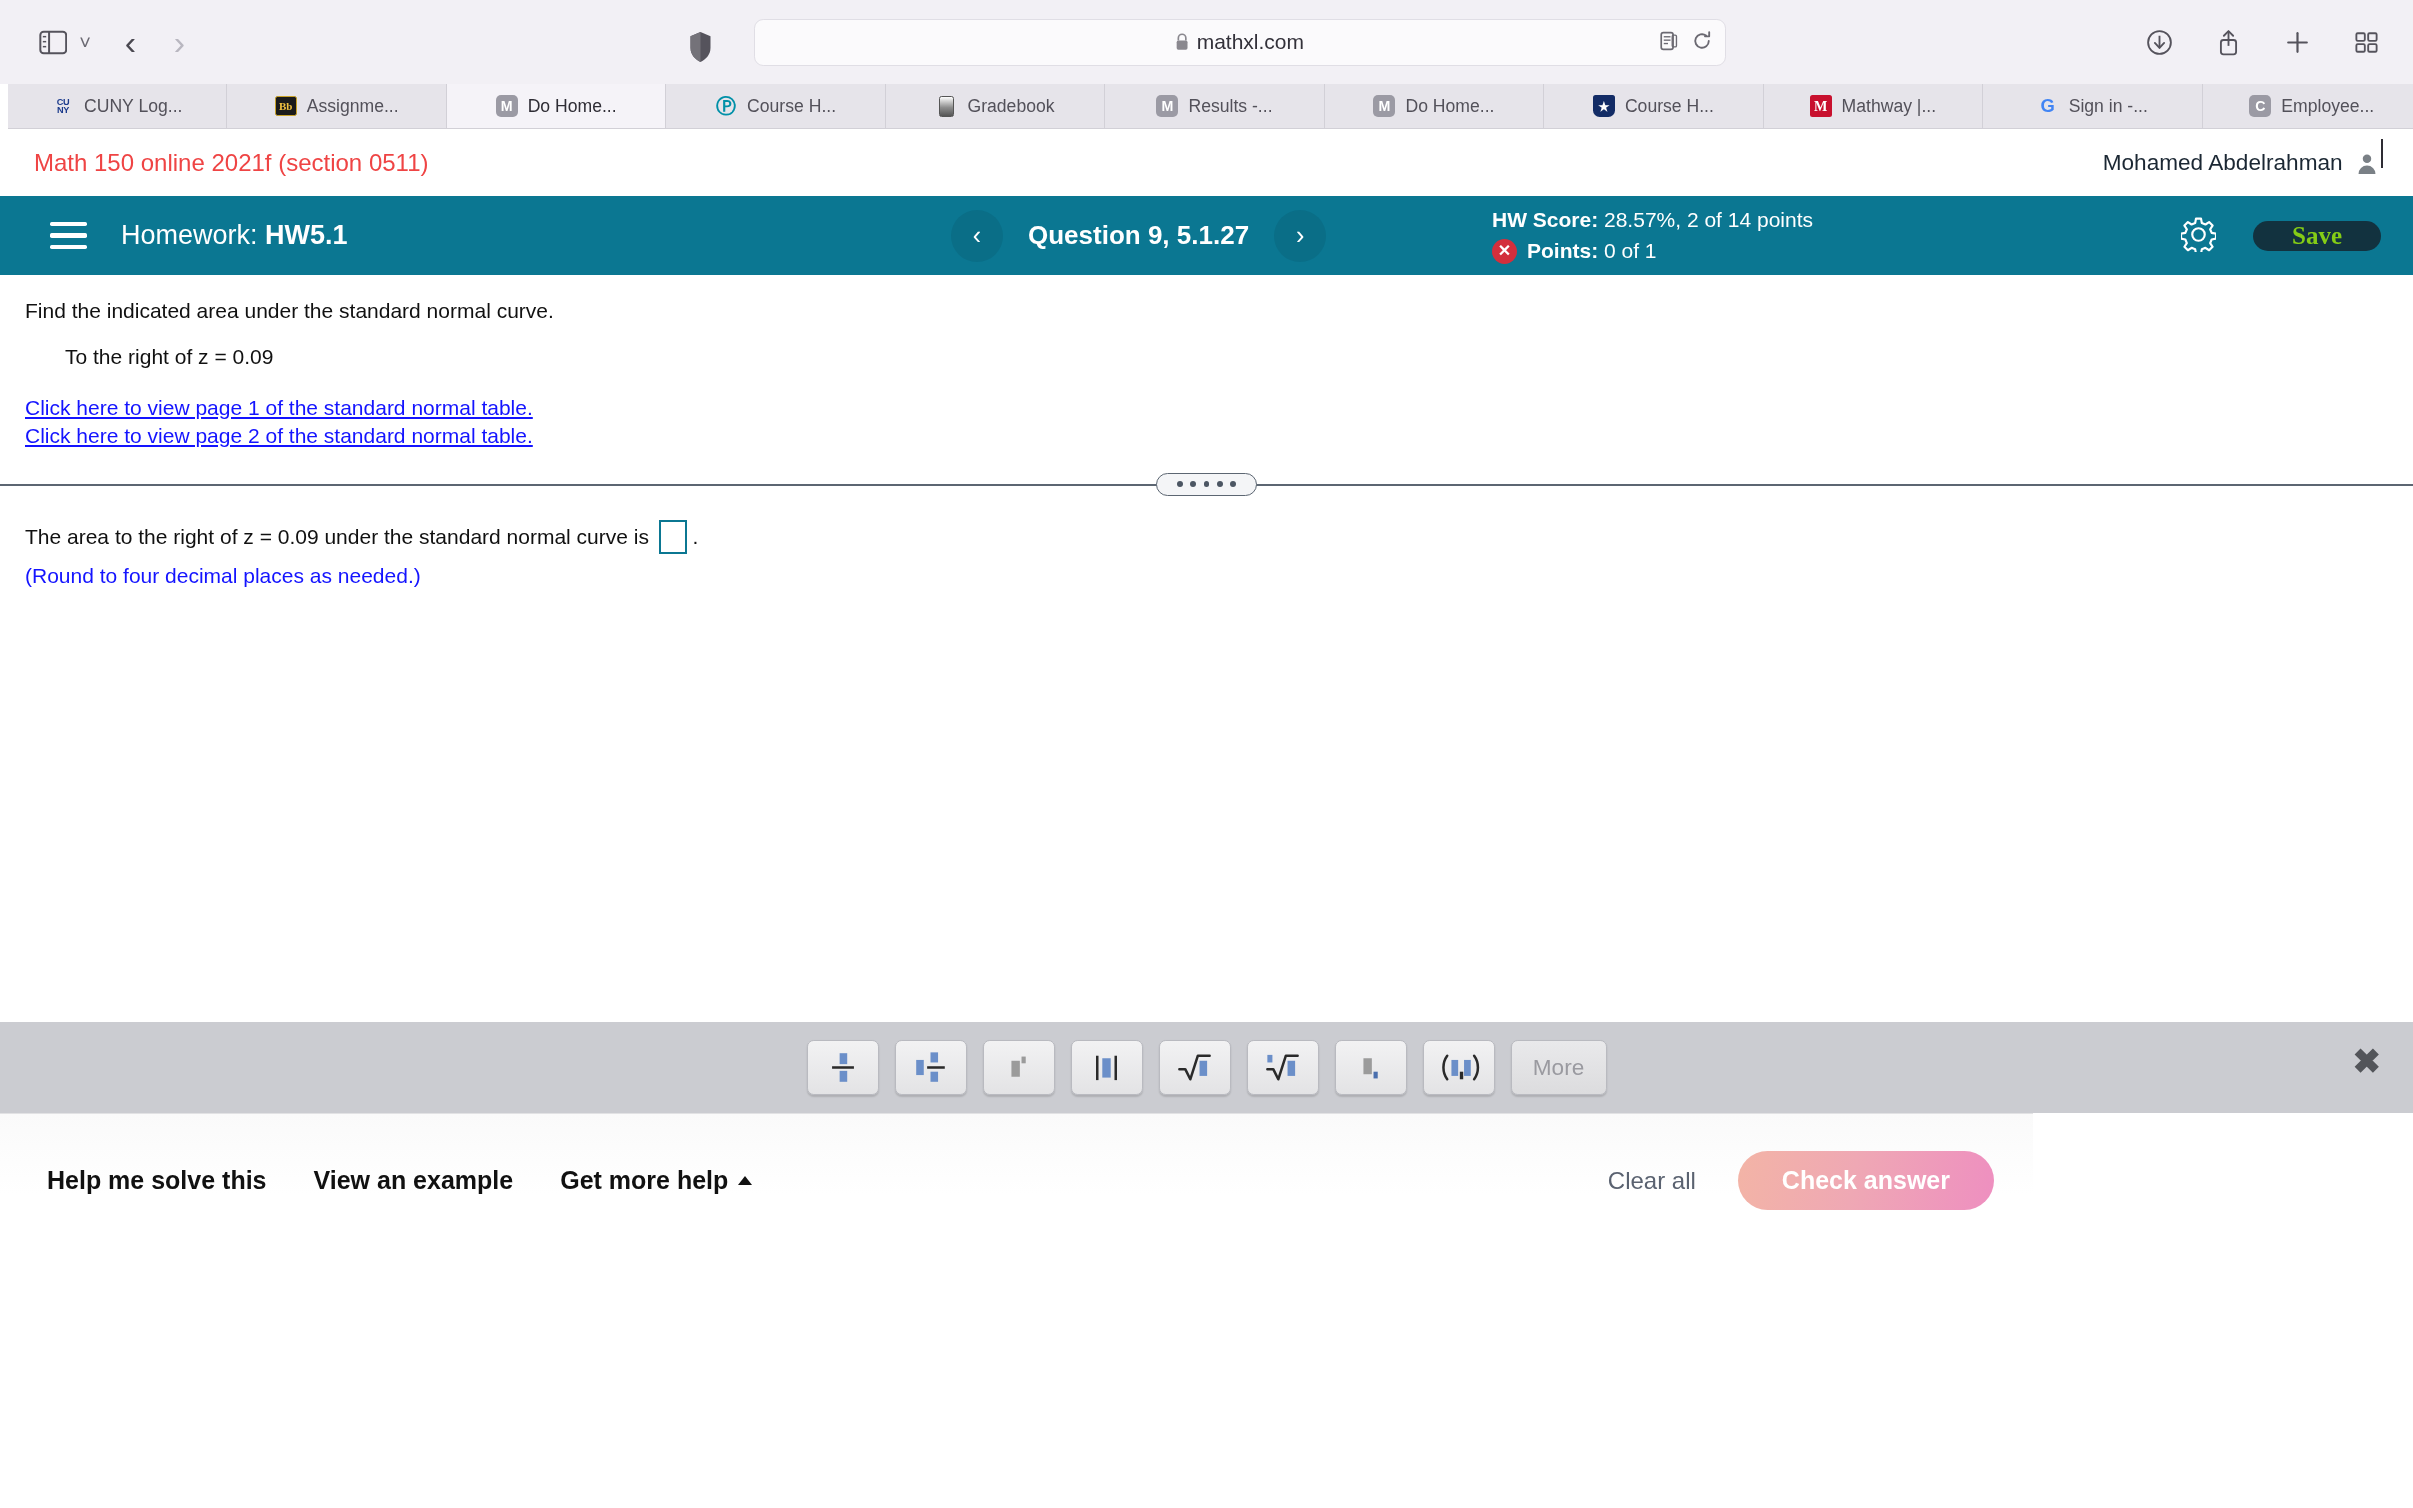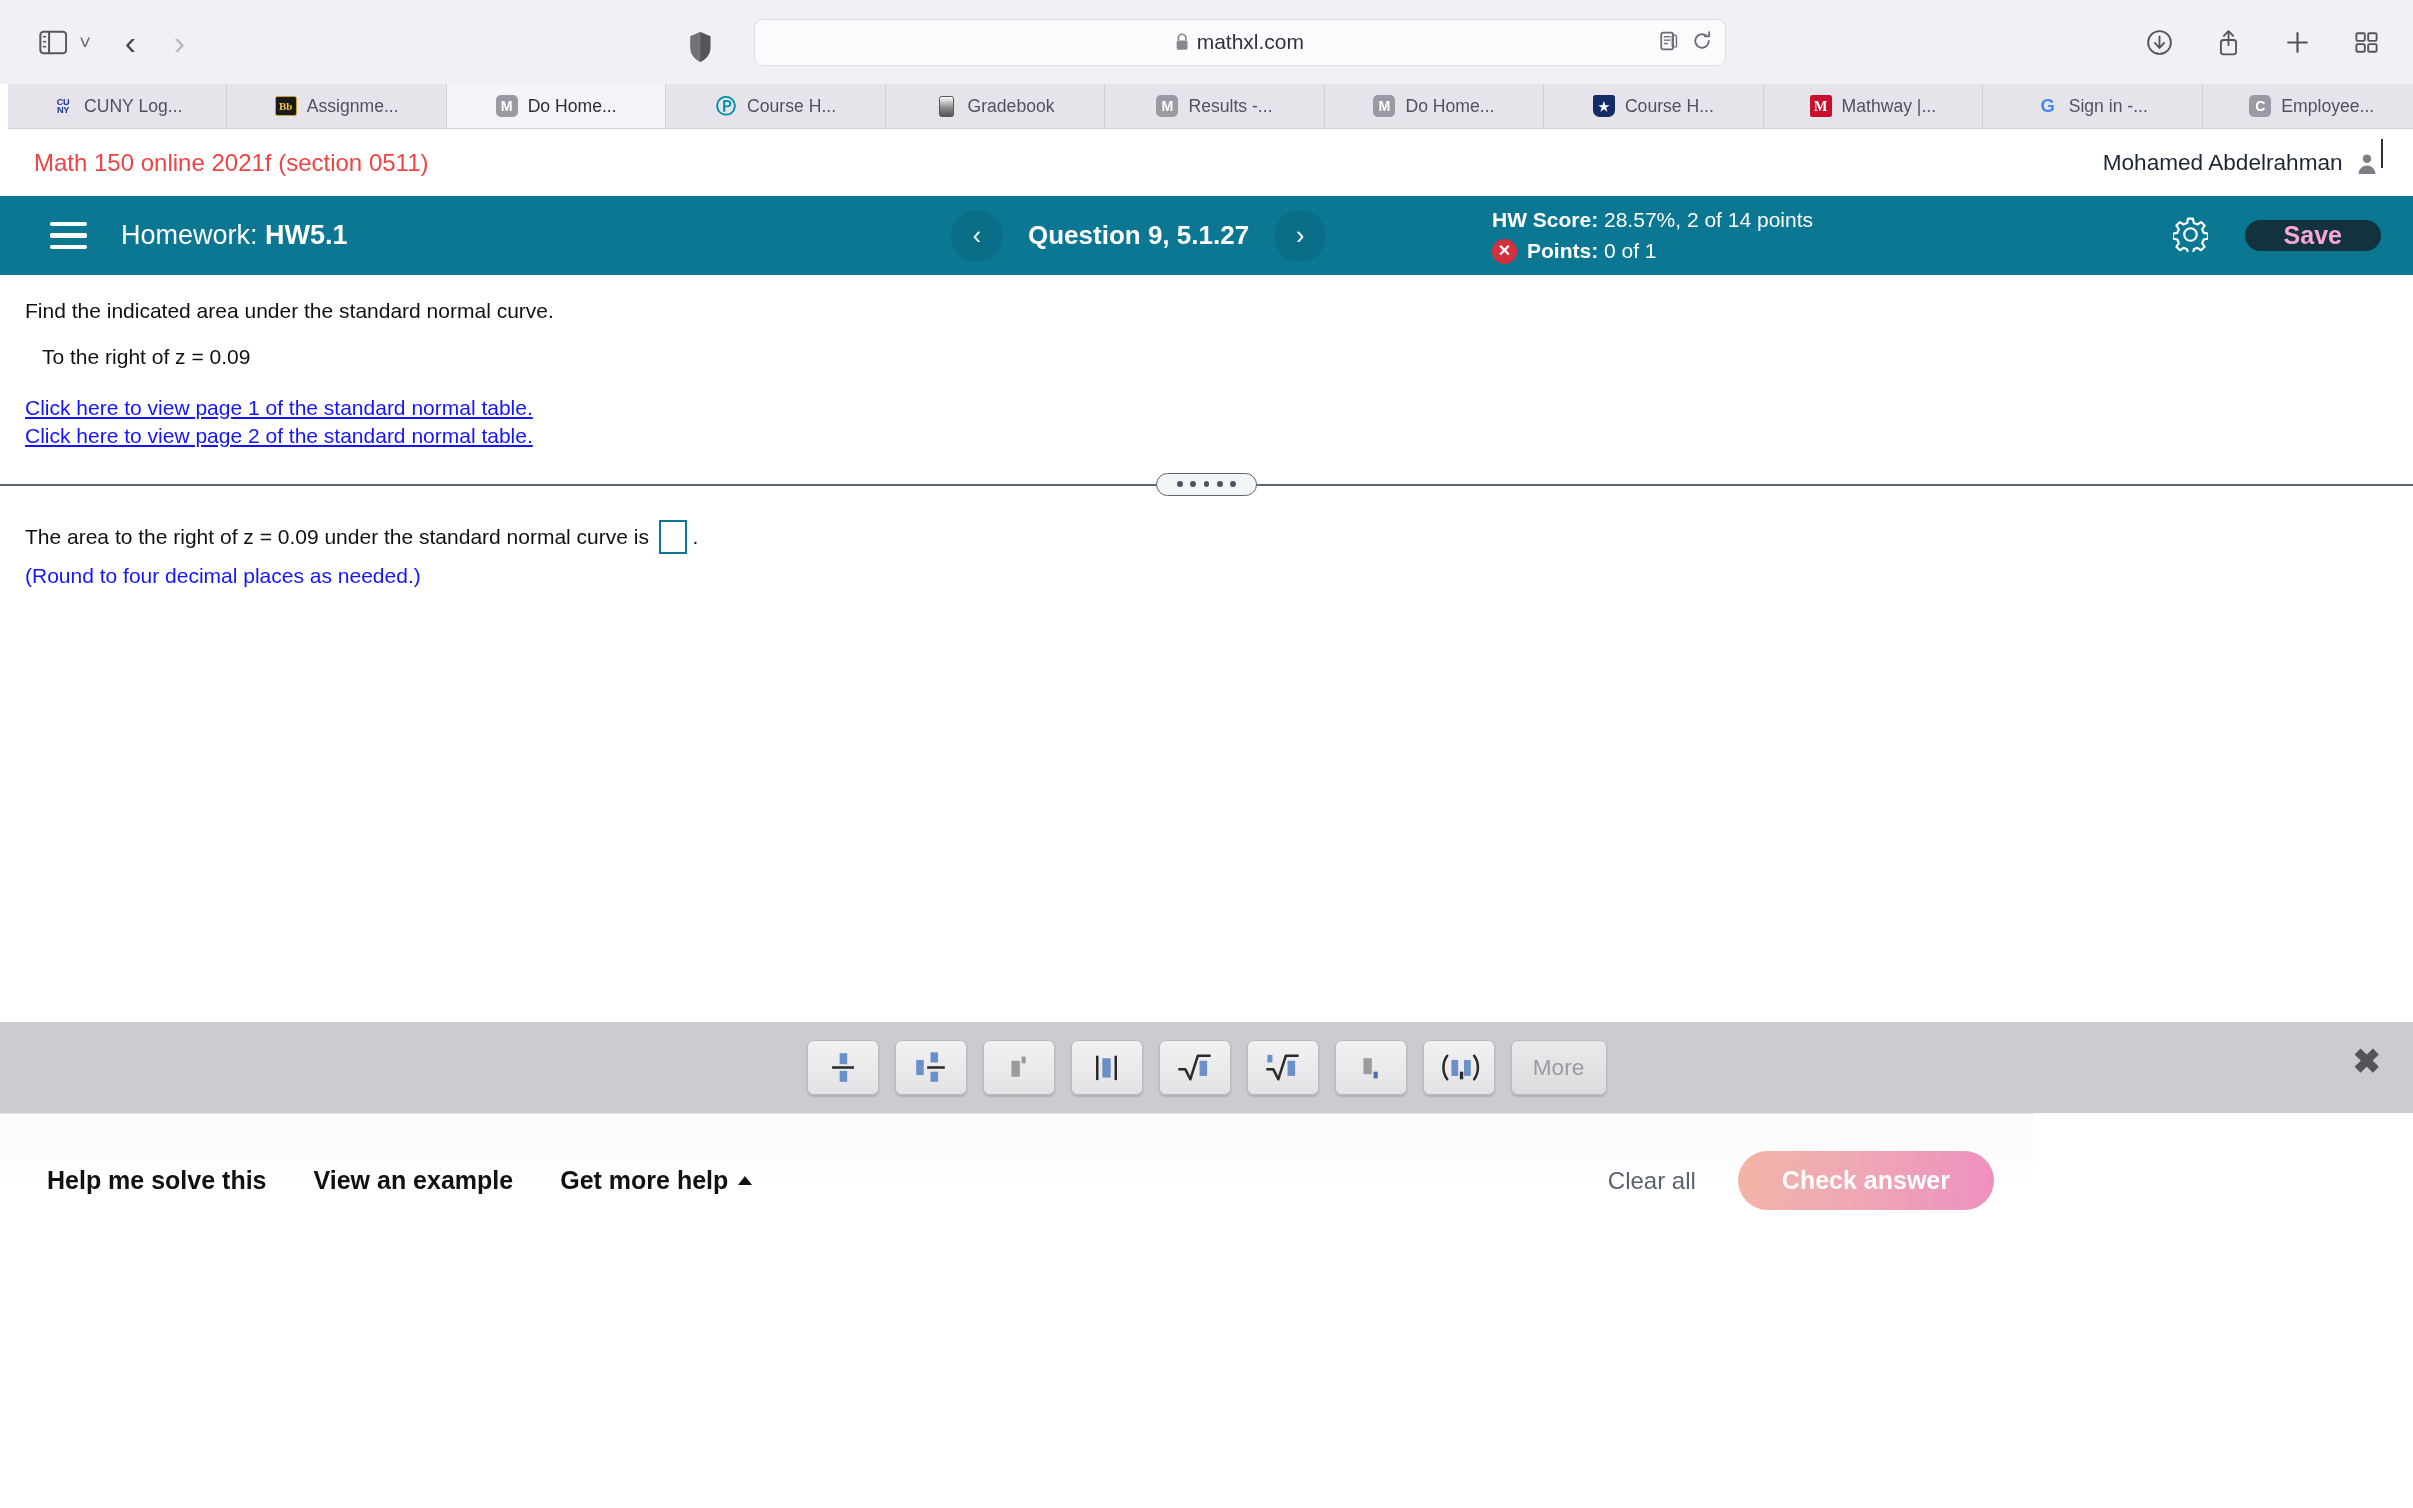--- a/index.html
+++ b/index.html
@@ -162,31 +162,31 @@
     background: #d32f3c; color: #fff;
     display: flex; align-items: center; justify-content: center;
     font-size: 16px; font-weight: bold; flex: 0 0 25px;
   }
   .teal-right {
     position: absolute; right: 32px;
     display: flex; align-items: center; gap: 37px;
   }
   .gear-icon svg { width: 35px; height: 35px; }
   .save-btn {
-    background: #12323f; color: #f9a8d4;
+    background: #12323f; color: #84cc16;
     font-size: 25px; font-weight: 700;
     border-radius: 32px; border: none;
     padding: 1px 39px; cursor: pointer;
-    font-family: Liberation Sans, sans-serif;
+    font-family: Liberation Serif, serif;
   }
 
   
   .question-area { position: relative; width: 2413px; height: 972px; background: #fff; }
   .q-text { font-size: 21px; color: #111; padding: 23.5px 0 0 25px; }
-  .q-sub { font-size: 21px; color: #111; padding: 22px 0 0 42px; }
+  .q-sub { font-size: 21px; color: #111; padding: 22px 0 0 65px; }
   .links { padding: 25px 0 0 25px; }
   .tbl-link {
     display: block; font-size: 21px; color: #1414ff;
     text-decoration: underline; line-height: 1.36; cursor: pointer;
   }
   .split-row {
     position: relative; margin-top: 22px;
     height: 23.5px;
   }
   .split-line {

